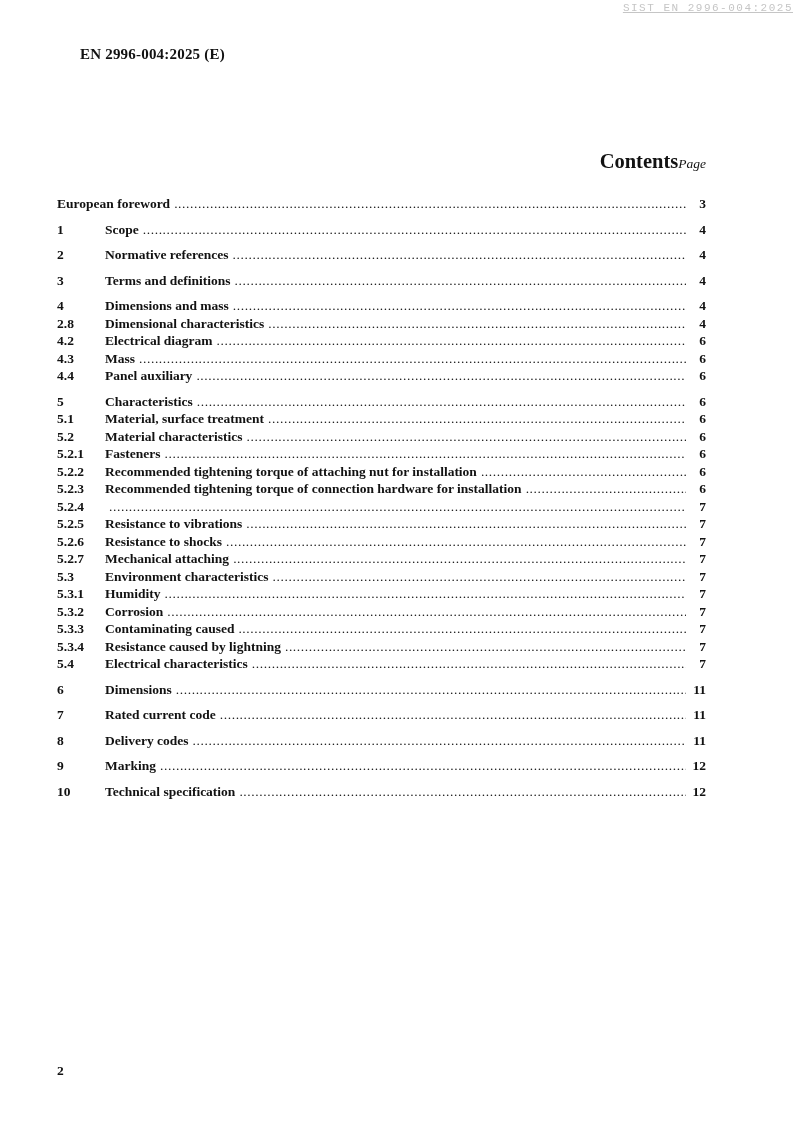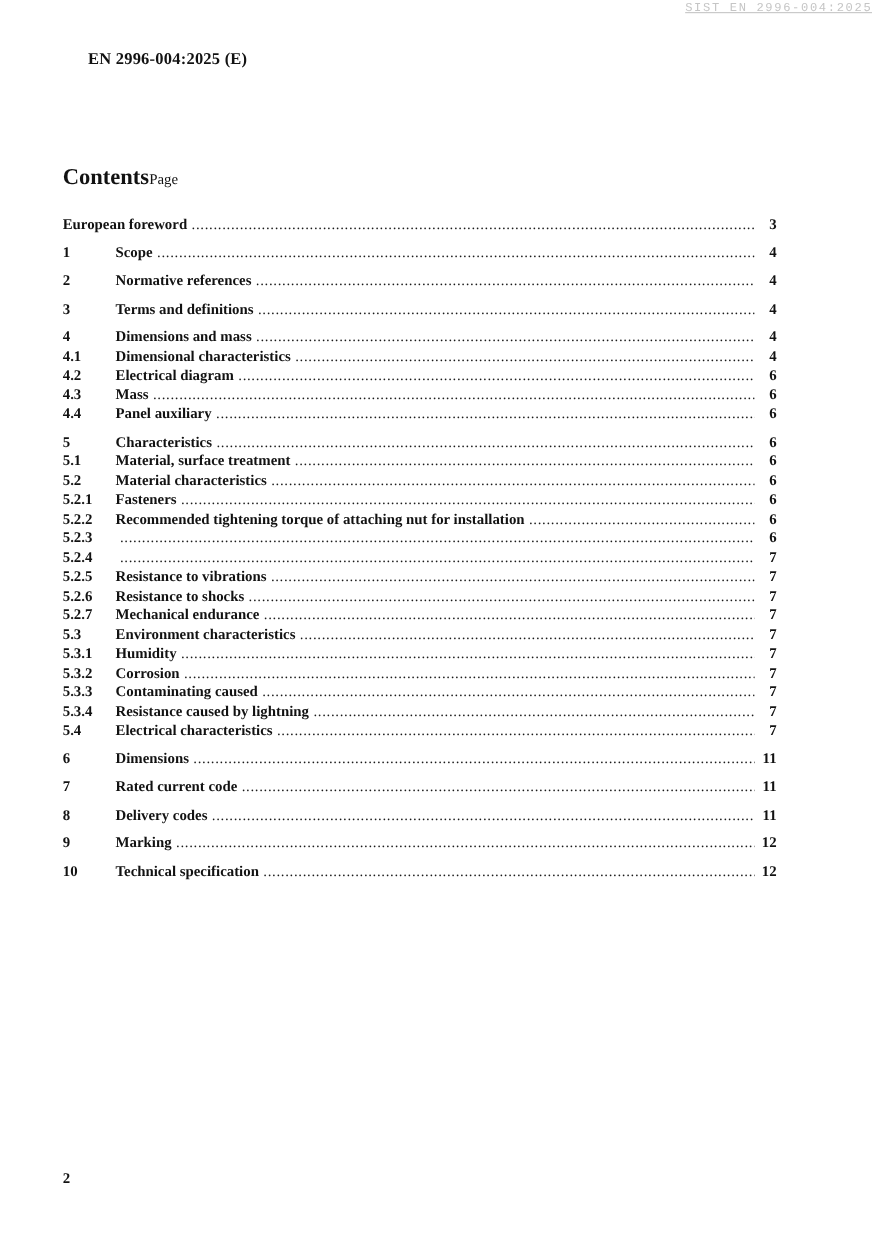--- a/index.html
+++ b/index.html
@@ -36,31 +36,32 @@
     font-weight: bold;
     letter-spacing: 0.2px;
     margin-left: 24px;
   }
   .contents-bar {
     position: absolute;
     top: 150px;
     left: 57px;
     right: 87px;
     display: flex;
-    justify-content: flex-start;
+    justify-content: flex-end;
     align-items: baseline;
   }
   .contents-title {
     margin: 0;
     font-size: 20.5px;
     font-weight: bold;
   }
   .page-col-label {
     font-size: 13.5px;
     font-weight: normal;
+    font-style: italic;
   }
   .toc {
     position: absolute;
     top: 195px;
     left: 57px;
     right: 87px;
   }
   .toc-row {
     display: flex;
     align-items: center;
@@ -145,21 +146,21 @@
     <span class="toc-leader"></span>
     <span class="toc-page">4</span>
   </div>
     <div class="toc-row group-start">
     <span class="toc-num">4</span>
     <span class="toc-title">Dimensions and mass</span>
     <span class="toc-leader"></span>
     <span class="toc-page">4</span>
   </div>
     <div class="toc-row">
-    <span class="toc-num">4.1</span>
+    <span class="toc-num">2.8</span>
     <span class="toc-title">Dimensional characteristics</span>
     <span class="toc-leader"></span>
     <span class="toc-page">4</span>
   </div>
     <div class="toc-row">
     <span class="toc-num">4.2</span>
     <span class="toc-title">Electrical diagram</span>
     <span class="toc-leader"></span>
     <span class="toc-page">6</span>
   </div>
@@ -200,20 +201,21 @@
     <span class="toc-page">6</span>
   </div>
     <div class="toc-row">
     <span class="toc-num">5.2.2</span>
     <span class="toc-title">Recommended tightening torque of attaching nut for installation</span>
     <span class="toc-leader"></span>
     <span class="toc-page">6</span>
   </div>
     <div class="toc-row">
     <span class="toc-num">5.2.3</span>
+    <span class="toc-title">Recommended tightening torque of connection hardware for installation</span>
     <span class="toc-leader"></span>
     <span class="toc-page">6</span>
   </div>
     <div class="toc-row">
     <span class="toc-num">5.2.4</span>
     <span class="toc-leader"></span>
     <span class="toc-page">7</span>
   </div>
     <div class="toc-row">
     <span class="toc-num">5.2.5</span>
@@ -222,21 +224,21 @@
     <span class="toc-page">7</span>
   </div>
     <div class="toc-row">
     <span class="toc-num">5.2.6</span>
     <span class="toc-title">Resistance to shocks</span>
     <span class="toc-leader"></span>
     <span class="toc-page">7</span>
   </div>
     <div class="toc-row">
     <span class="toc-num">5.2.7</span>
-    <span class="toc-title">Mechanical endurance</span>
+    <span class="toc-title">Mechanical attaching</span>
     <span class="toc-leader"></span>
     <span class="toc-page">7</span>
   </div>
     <div class="toc-row">
     <span class="toc-num">5.3</span>
     <span class="toc-title">Environment characteristics</span>
     <span class="toc-leader"></span>
     <span class="toc-page">7</span>
   </div>
     <div class="toc-row">

